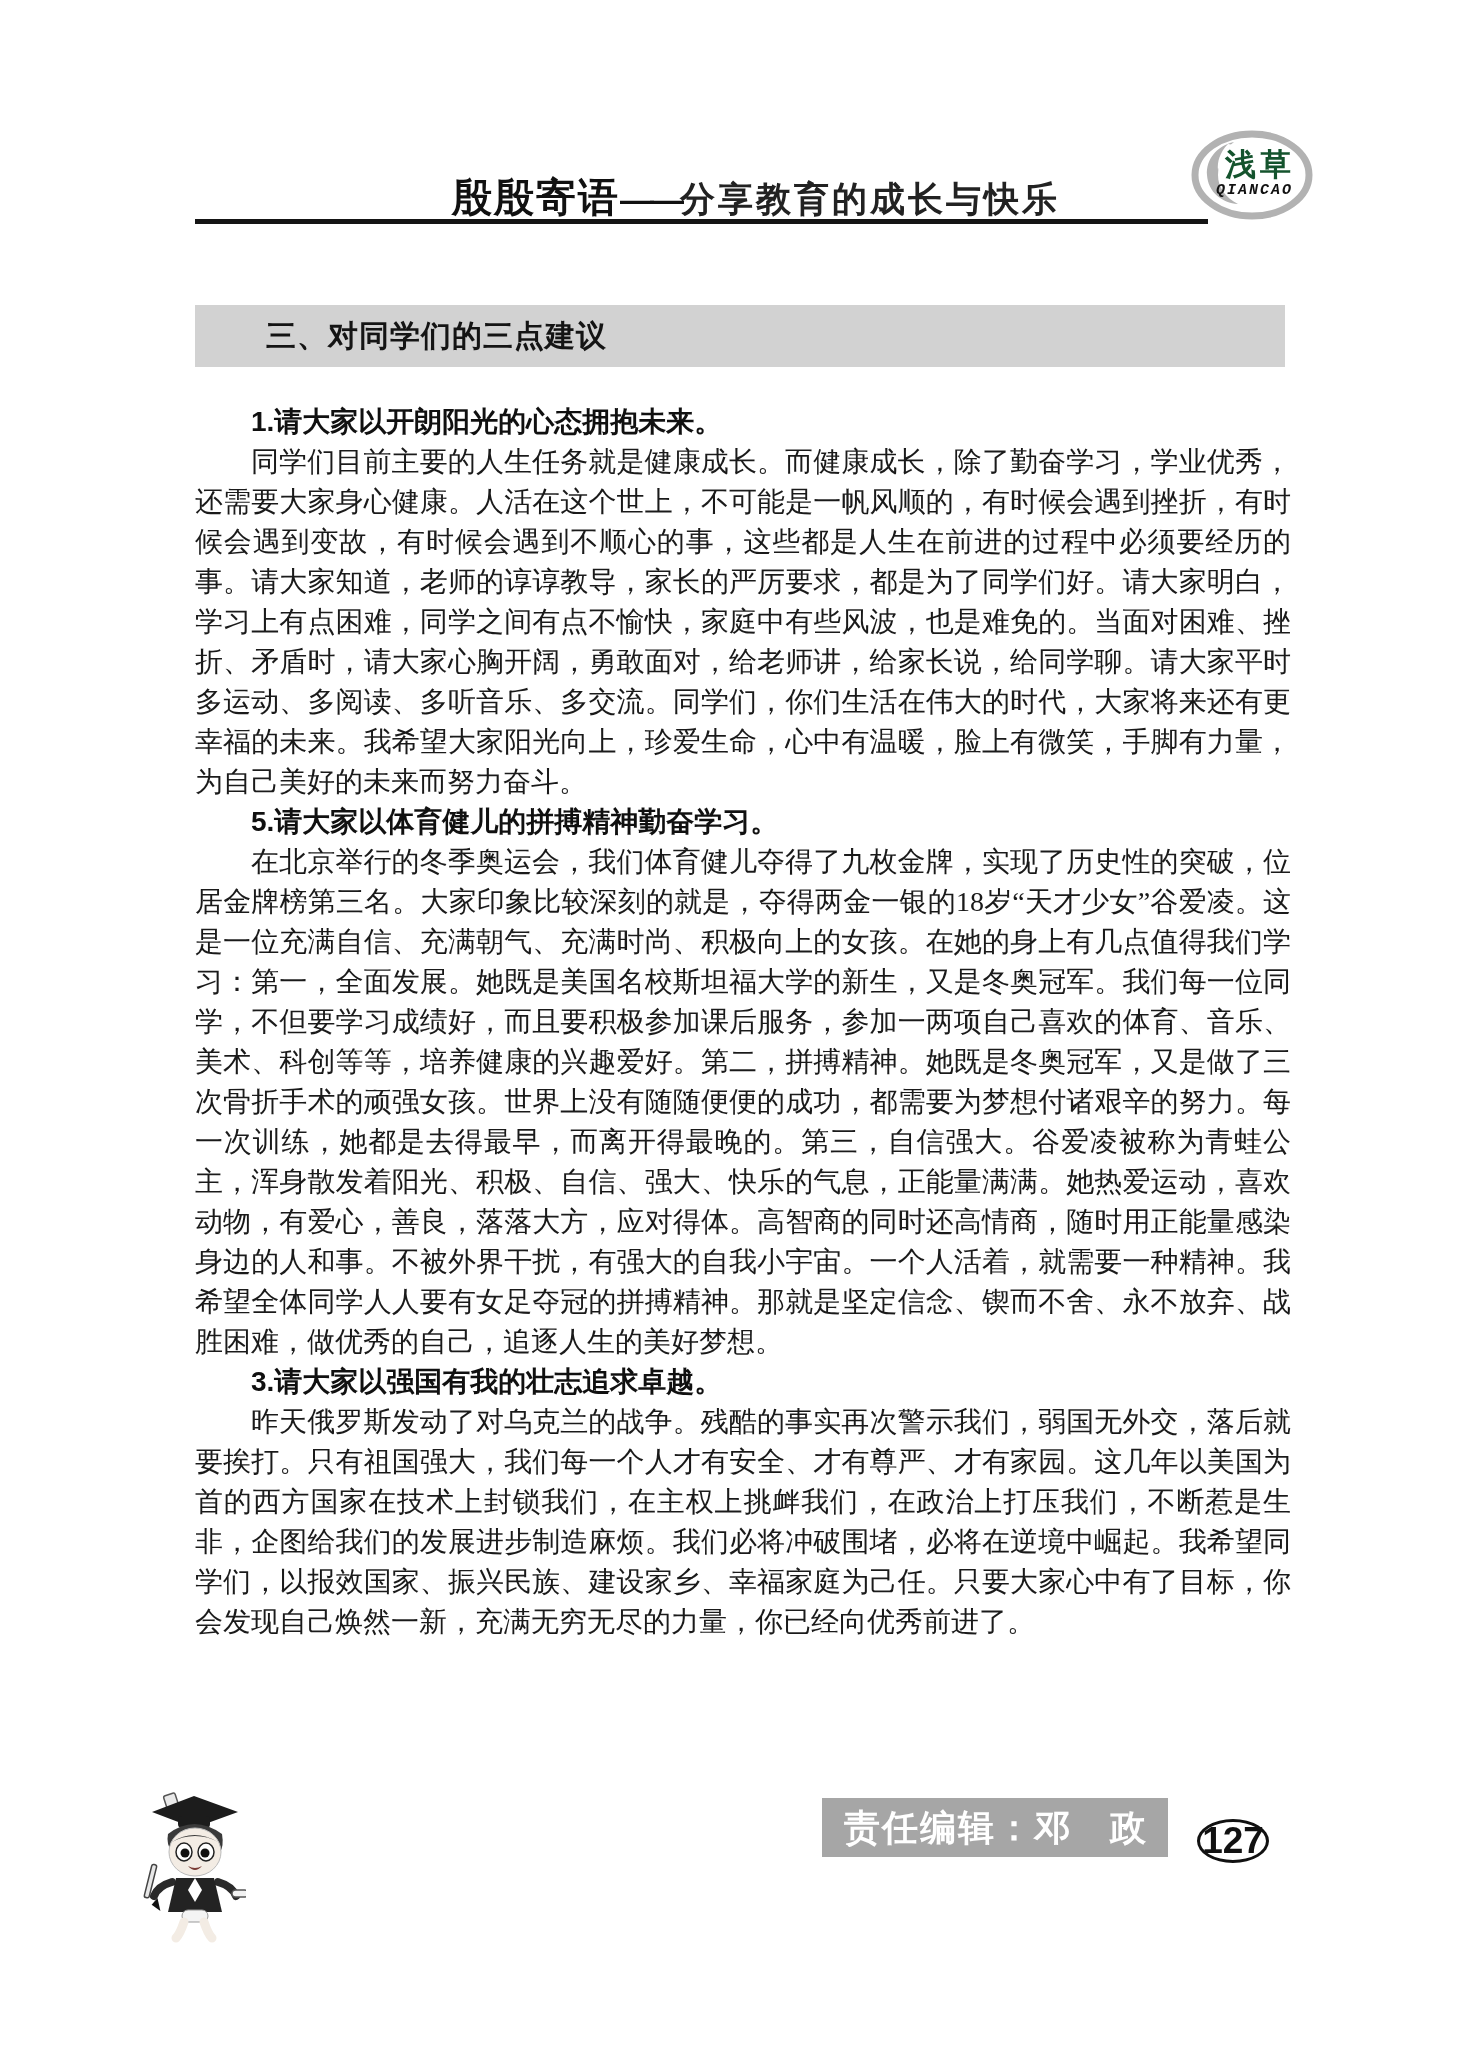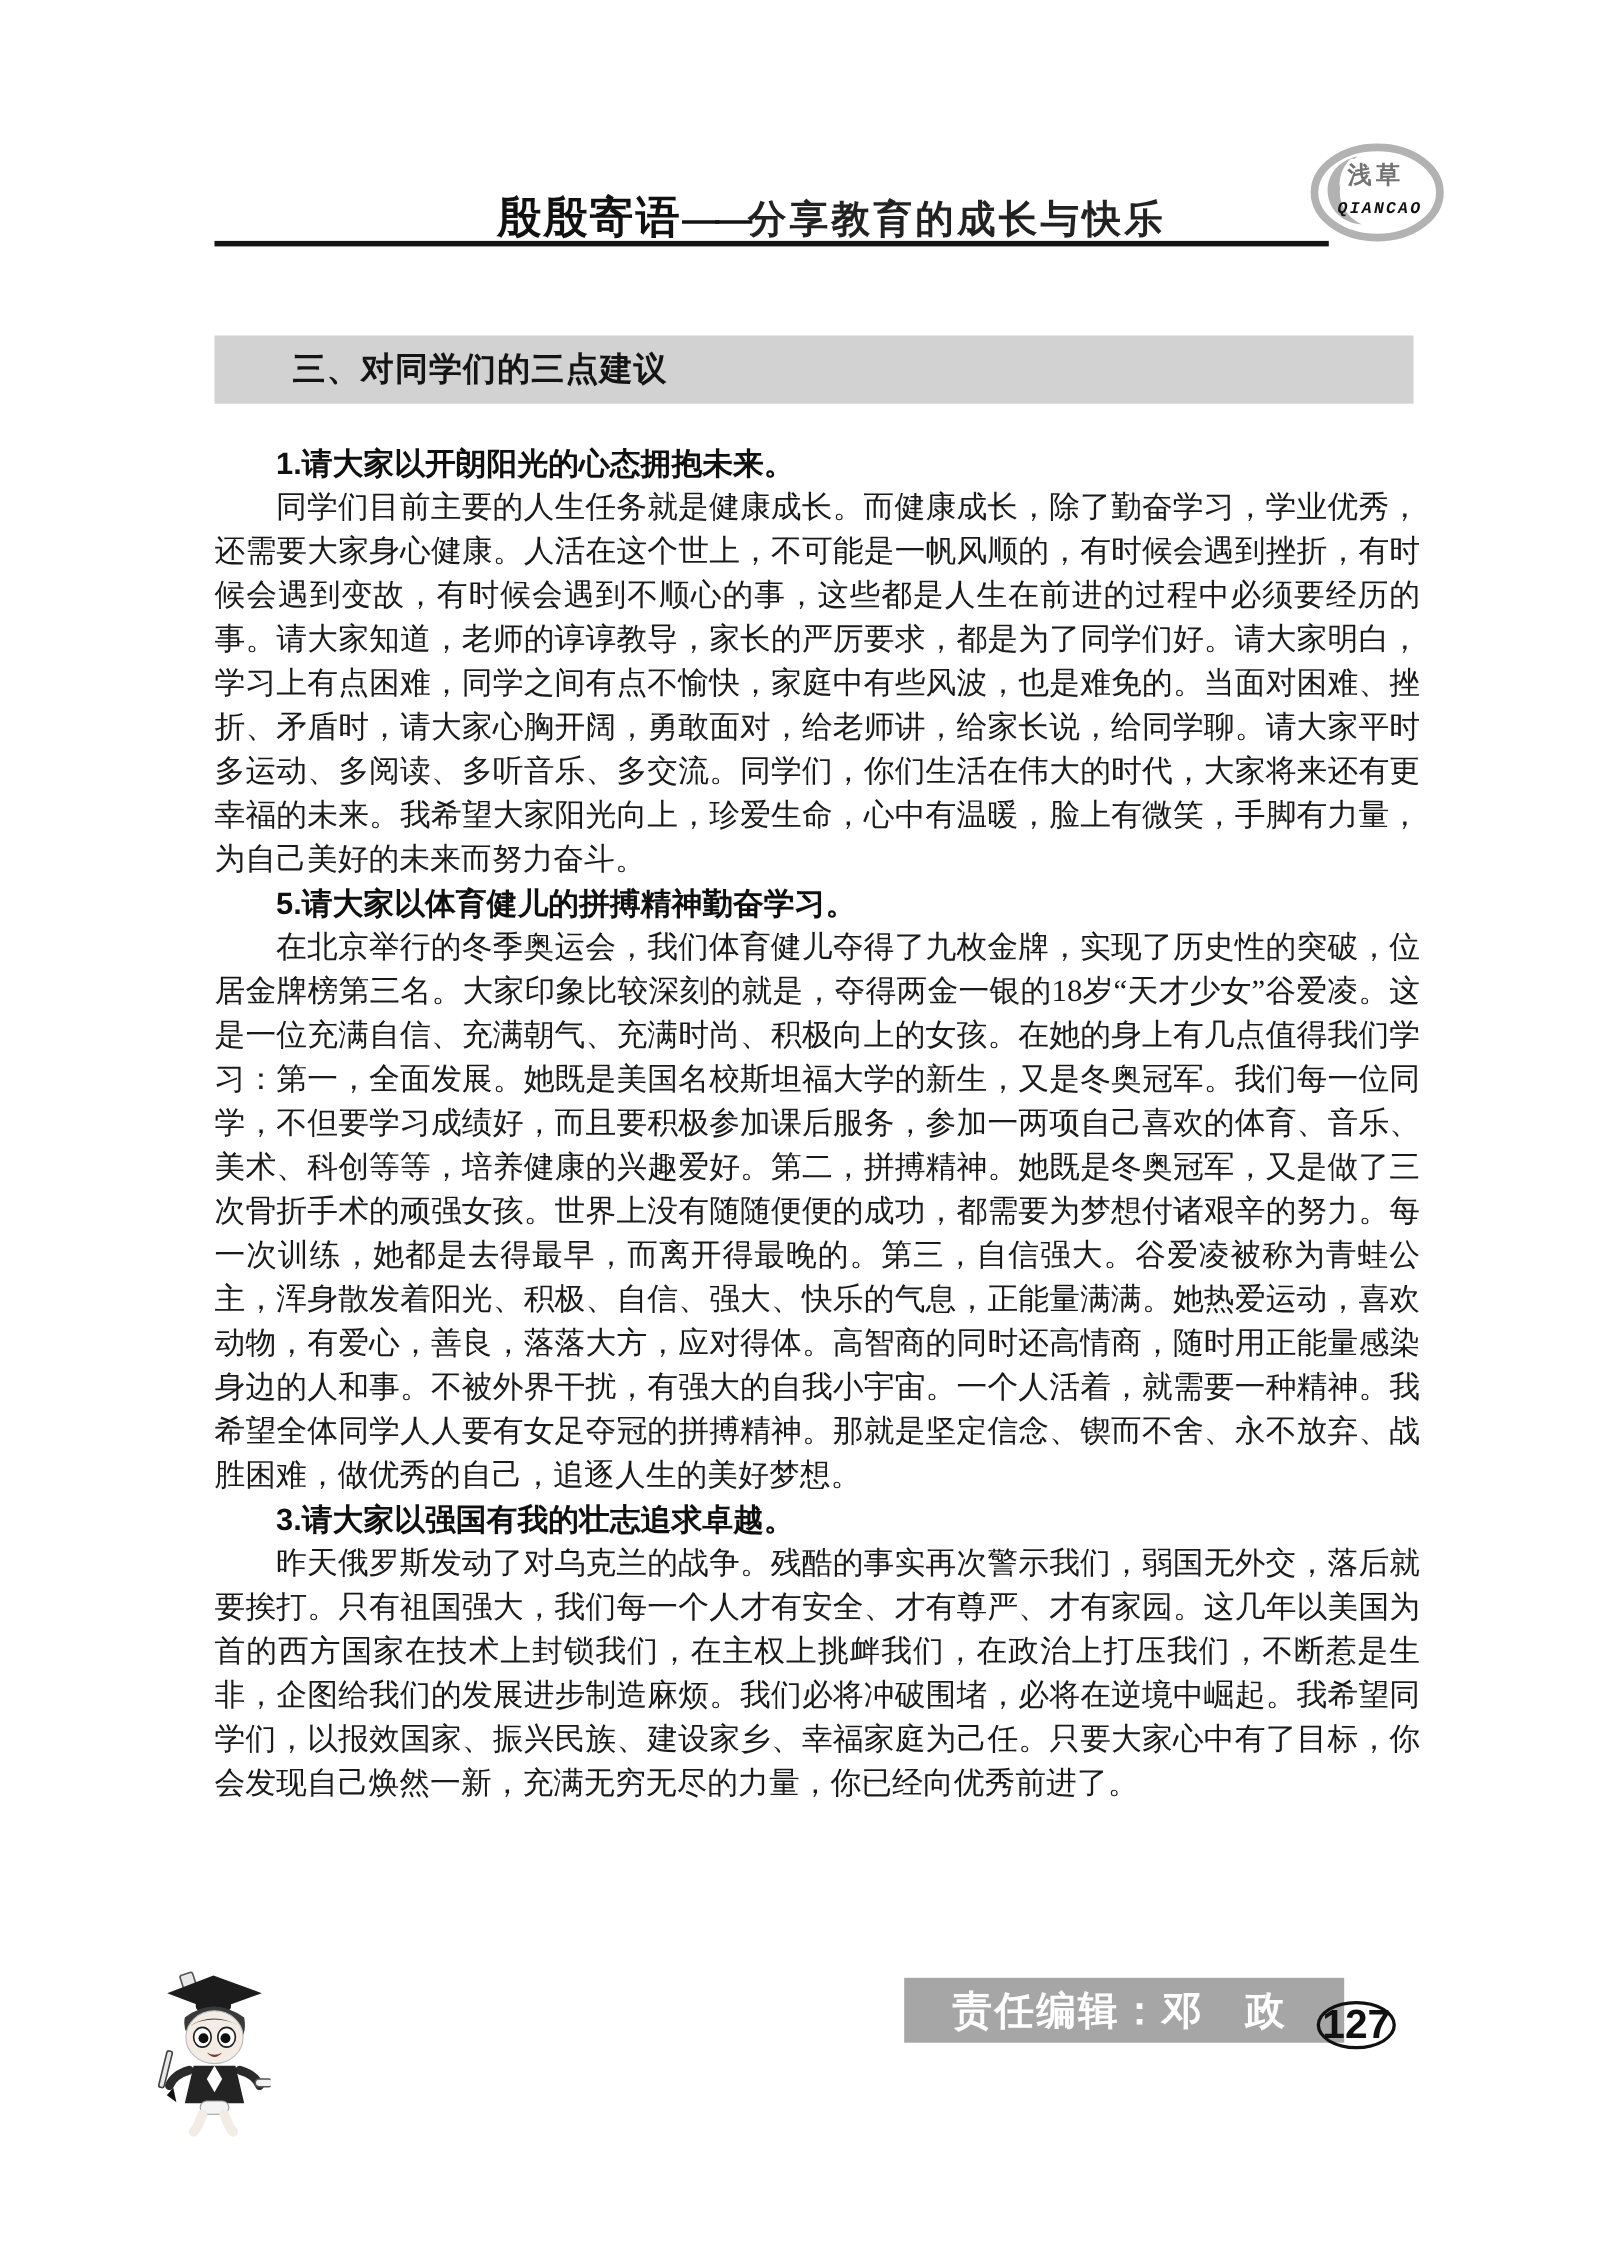--- a/index.html
+++ b/index.html
@@ -11,42 +11,42 @@
   #header-title .t-bold{font-family:"Liberation Sans","DejaVu Sans",sans-serif;
         font-weight:900;font-size:40px;letter-spacing:2px;color:#111;}
   #header-title .t-dash{font-family:"Liberation Sans","DejaVu Sans",sans-serif;
         font-weight:700;font-size:34px;color:#111;letter-spacing:-4px;}
   #header-title .t-rest{font-size:35px;font-weight:600;color:#222;letter-spacing:3px;
         font-family:"Liberation Serif","DejaVu Serif",serif;}
   #header-rule{position:absolute;left:195px;top:219px;width:1013px;height:5px;background:#151515;}
 
   
   #logo{position:absolute;left:1190px;top:130px;width:126px;height:94px;}
-  #logo .cn{position:absolute;left:35px;top:14px;font-size:22px;font-weight:900;color:#737373;
+  #logo .cn{position:absolute;left:35px;top:14px;font-size:31px;font-weight:900;color:#14532d;
         letter-spacing:4px;font-family:Liberation Mono, monospace;}
   #logo .en{position:absolute;left:26px;top:52px;font-size:15px;font-weight:700;font-style:italic;
         letter-spacing:2px;color:#111;font-family:Liberation Mono, monospace;}
 
   
   #section-bar{position:absolute;left:195px;top:305px;width:1090px;height:62px;background:#d2d2d2;}
   #section-bar .bar-text{font-family:"Liberation Sans","DejaVu Sans",sans-serif;
         font-weight:900;font-size:30px;line-height:62px;padding-left:71px;color:#141414;letter-spacing:1px;}
 
   
   #article{position:absolute;left:195px;top:402px;width:1096px;font-size:28px;line-height:40px;
         text-align:justify;text-justify:inter-ideograph;}
   #article p{margin:0;text-indent:2em;}
   #article p.sub{font-family:"Liberation Sans","DejaVu Sans",sans-serif;font-weight:900;
         text-align:left;color:#101010;}
 
   
   #mascot{position:absolute;left:142px;top:1790px;width:104px;height:156px;}
   #motto{position:absolute;left:296px;top:1814px;font-size:29px;letter-spacing:9px;color:#1c1c1c;
         font-weight:600;white-space:nowrap;}
-  #editor-box{position:absolute;left:822px;top:1798px;width:378px;height:59px;background:#a6a6a6;padding-left:22px;}
+  #editor-box{position:absolute;left:822px;top:1798px;width:346px;height:59px;background:#a6a6a6;}
   #editor-box .ed-text{font-family:"Liberation Sans","DejaVu Sans",sans-serif;color:#ffffff;
         font-weight:700;font-size:36px;line-height:59px;padding-left:22px;letter-spacing:2px;white-space:nowrap;}
   #page-num{position:absolute;left:1197px;top:1819px;width:66px;height:38px;border:3px solid #111;
         border-radius:50%;text-align:center;}
   #page-num span{font-family:"Liberation Sans","DejaVu Sans",sans-serif;font-size:37px;
         font-weight:600;line-height:38px;color:#111;letter-spacing:0px;}
 </style>
 </head>
 <body>
 

